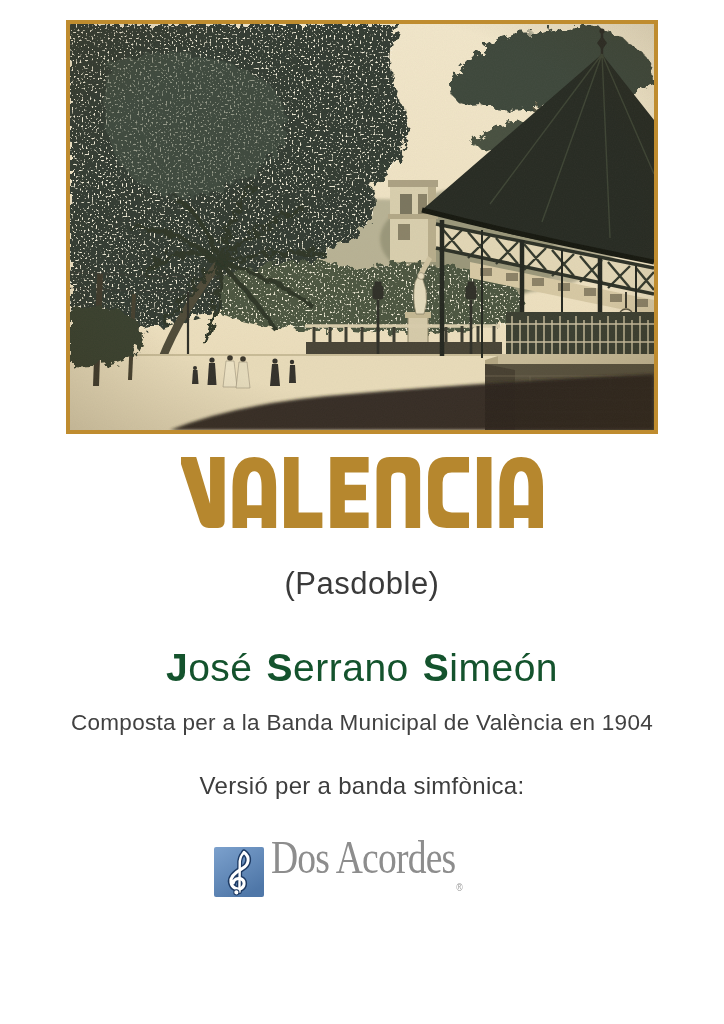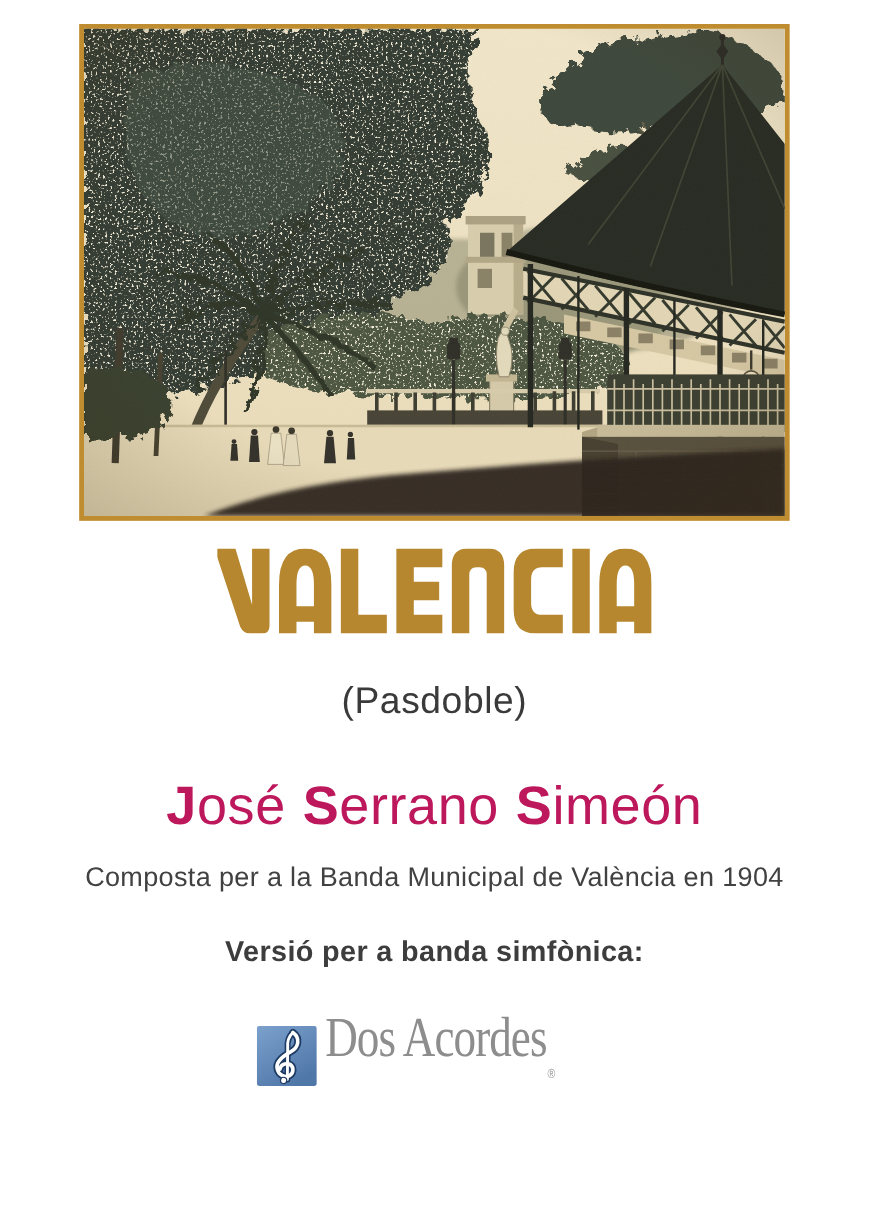--- a/index.html
+++ b/index.html
@@ -11,30 +11,30 @@
   .page{width:724px;height:1024px;display:flex;flex-direction:column;align-items:center;}
   .photo-frame{
     margin-top:20px;width:584px;height:406px;
     border:4px solid #bf8c2f;background:#efe3c6;line-height:0;
   }
   .title-wrap{margin-top:22px;height:72px;display:flex;align-items:center;}
   .subtitle{
     margin-top:38px;font-size:31px;font-weight:400;color:#3a3a3a;letter-spacing:0.5px;
   }
   .composer{
-    margin-top:44px;font-size:45px;color:#be185d;font-weight:400;letter-spacing:0.5px;
+    margin-top:44px;font-size:39px;color:#14532d;font-weight:400;letter-spacing:0.5px;
   }
   .composer b{font-weight:700;}
   .composer .part{margin:0 7px;}
   .credit{
     margin-top:20px;font-size:22.5px;color:#414141;font-weight:400;letter-spacing:0.3px;
   }
   .credit2{margin-top:19px;}
   .arr-label{
-    margin-top:36px;font-size:24px;color:#3d3d3d;font-weight:700;letter-spacing:0.3px;
+    margin-top:36px;font-size:24px;color:#3d3d3d;font-weight:400;letter-spacing:0.3px;
   }
   .arranger{
     margin-top:5px;font-size:31px;color:#b1832c;font-weight:700;letter-spacing:0.3px;
   }
   .publisher{
     margin-top:32px;display:flex;align-items:center;
   }
   .logo-square{width:50px;height:50px;display:block;}
   .logo-text{
     font-family:"Liberation Serif", serif;color:#8d8d8d;

